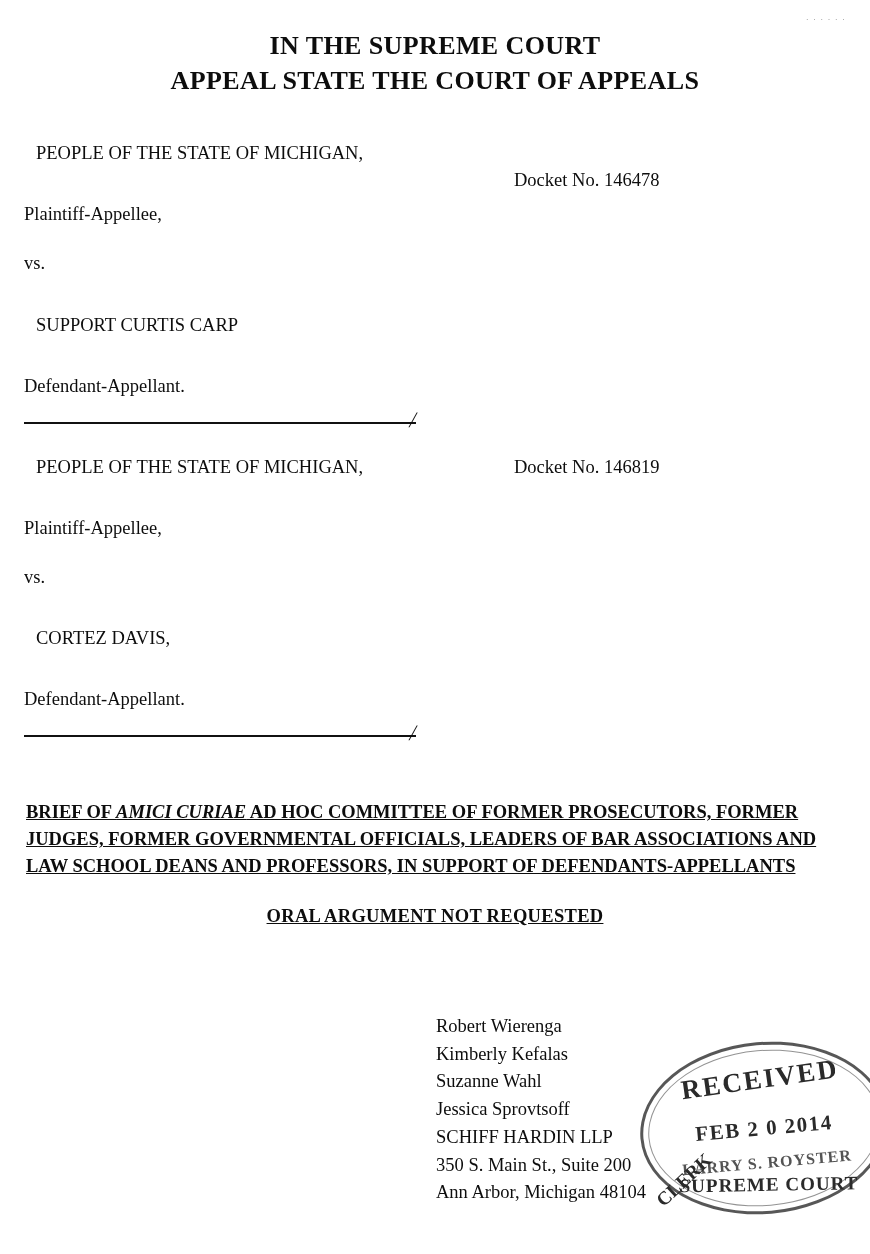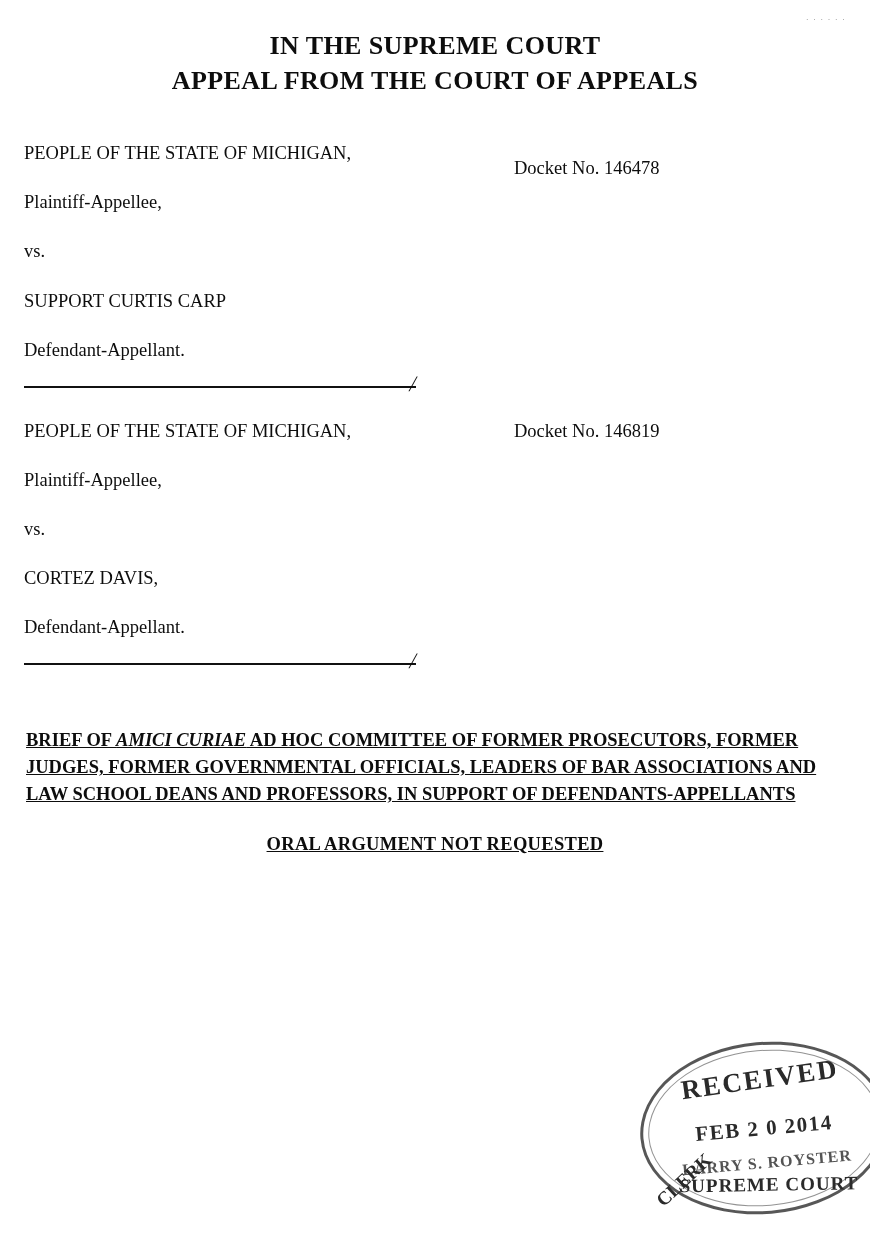--- a/index.html
+++ b/index.html
@@ -30,21 +30,21 @@
 
   
   .caption {
     position: relative;
     margin-top: 44px;
     padding: 0 24px 0 24px;
     font-size: 18.5px;
     line-height: 1.25;
   }
   .caption .party {
-    margin: 0;
+    margin: 12px;
     padding: 0;
   }
   .caption .role {
   }
   .caption .vs {
     margin-top: 0;
   }
   .row { position: relative; }
   .docket {
     position: absolute;
@@ -193,21 +193,21 @@
 </style>
 </head>
 <body>
 
 <div class="page">
 
   <div class="corner-mark">· · · · · ·</div>
 
   <div class="court-header">
     <div class="line1">IN THE SUPREME COURT</div>
-    <div class="line2">APPEAL FROM THE COURT OF APPEALS</div>
+    <div class="line2">APPEAL STATE THE COURT OF APPEALS</div>
   </div>
 
   <div class="caption">
     <div class="row">
       <div class="party">PEOPLE OF THE STATE OF MICHIGAN,</div>
     </div>
     <div class="spacer-sm"></div>
     <div class="row">
       <div class="role">Plaintiff-Appellee,</div>
       <div class="docket" style="top:-34px;">Docket No. 146478</div>
@@ -242,20 +242,29 @@
       <div class="slash">/</div>
     </div>
   </div>
 
   <div class="brief-title">
     <span>BRIEF OF </span><span class="ital">AMICI CURIAE</span><span> AD HOC COMMITTEE OF FORMER PROSECUTORS, FORMER JUDGES, FORMER GOVERNMENTAL OFFICIALS, LEADERS OF BAR ASSOCIATIONS AND LAW SCHOOL DEANS AND PROFESSORS, IN SUPPORT OF DEFENDANTS-APPELLANTS</span>
   </div>
 
   <div class="oral">ORAL ARGUMENT NOT REQUESTED</div>
 
+  <div class="counsel">
+    <div>Robert Wierenga</div>
+    <div>Kimberly Kefalas</div>
+    <div>Suzanne Wahl</div>
+    <div>Jessica Sprovtsoff</div>
+    <div>SCHIFF HARDIN LLP</div>
+    <div>350 S. Main St., Suite 200</div>
+    <div>Ann Arbor, Michigan 48104</div>
+  </div>
 
   <div class="stamp">
     <div class="oval"></div>
     <div class="oval inner"></div>
     <div class="received">RECEIVED</div>
     <div class="date">FEB 2 0 2014</div>
     <div class="clerkname">LARRY S. ROYSTER</div>
     <div class="curve-left">CLERK</div>
     <div class="clerkline">SUPREME COURT</div>
   </div>

